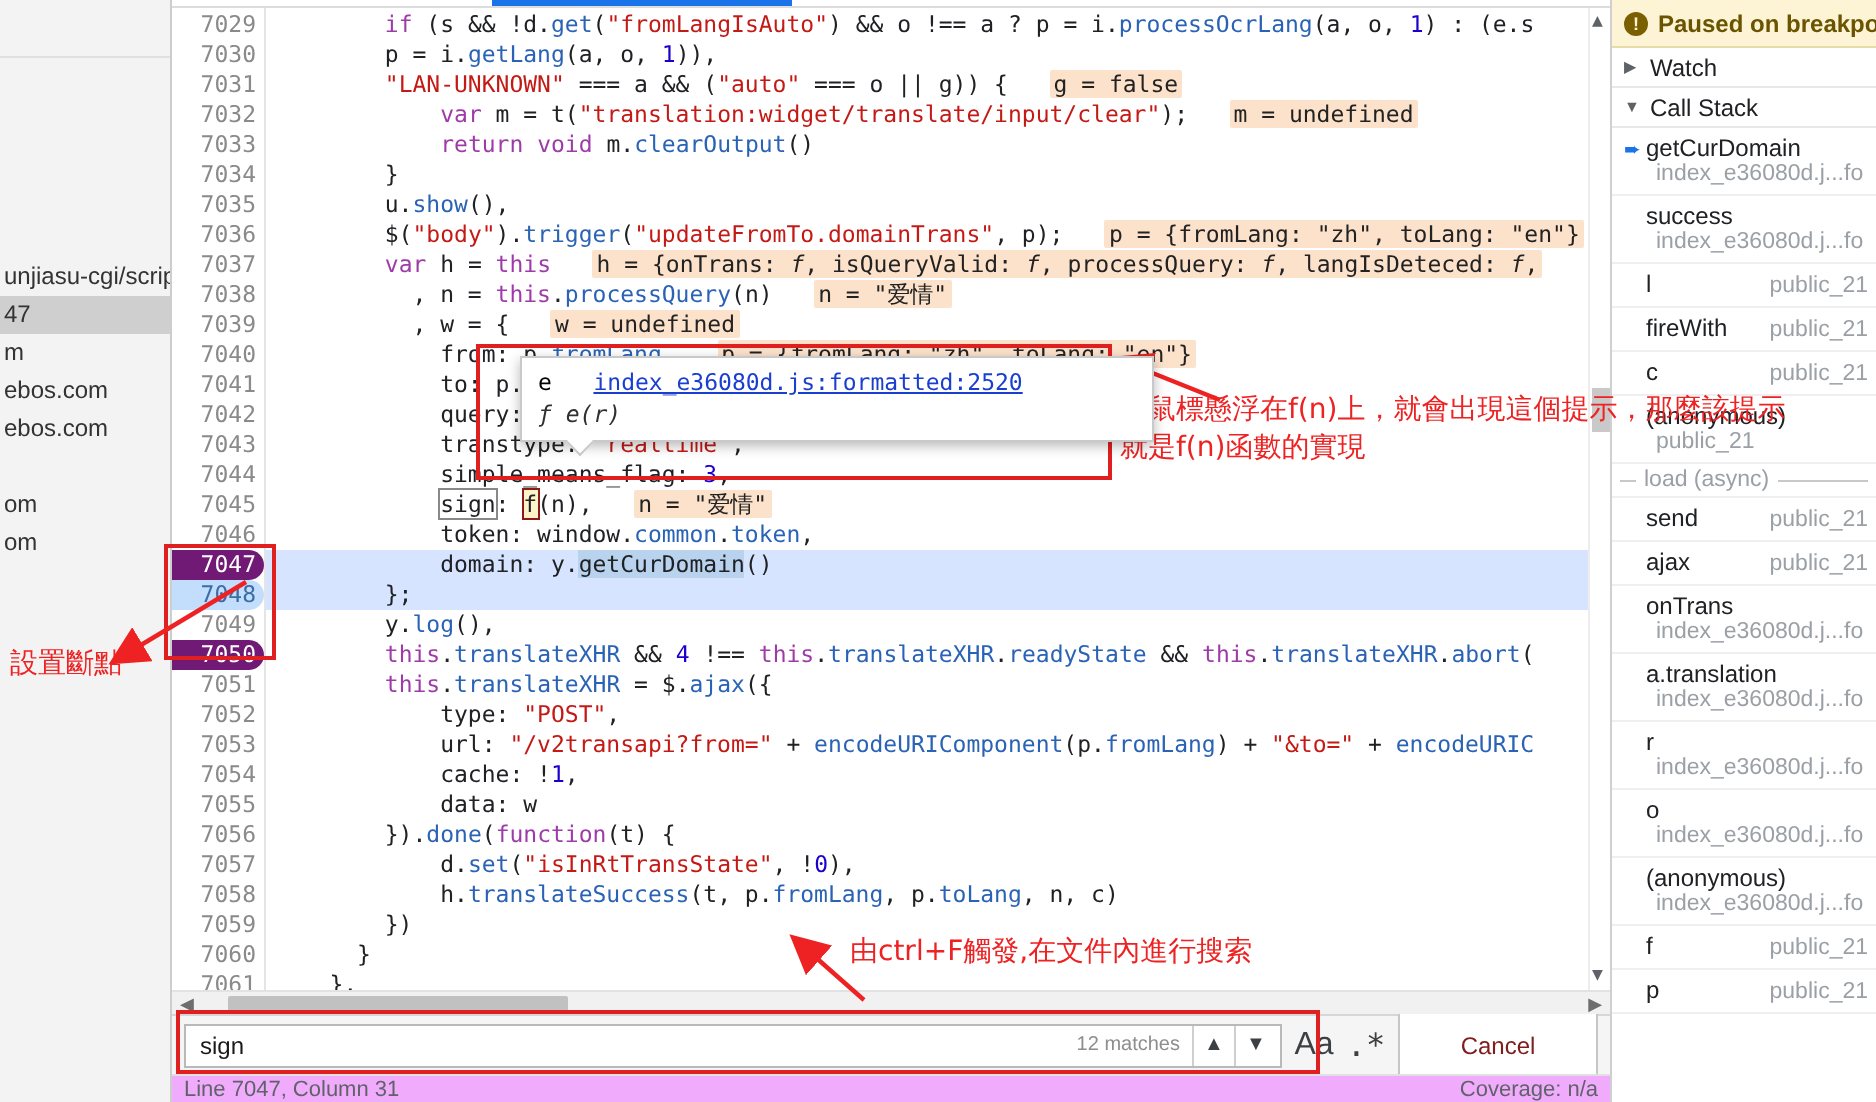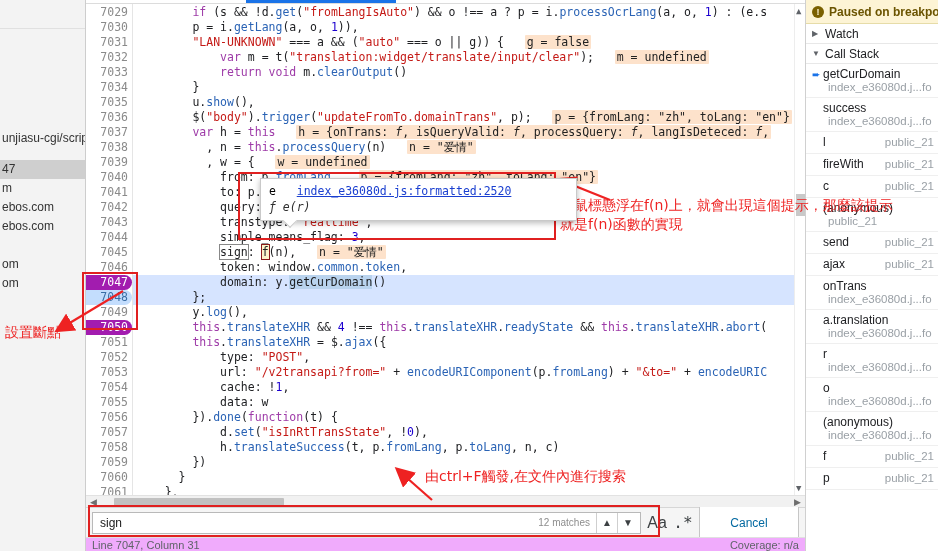--- a/index.html
+++ b/index.html
@@ -22,21 +22,21 @@
     position:relative; overflow:hidden;
     font-size:12px; color:#303030;
   }
   .nav-top-blank { height:29px; border-bottom:1px solid #e0e0e0; background:#f3f3f3; }
   .nav-item {
     height:19px; line-height:19px;
     padding-left:2px;
     white-space:nowrap; overflow:hidden;
     color:#333;
   }
-  .nav-item.selected { background:#cfcfcf;margin-top:12px; }
+  .nav-item.selected { background:#cfcfcf; }
   .nav-item.spacer { }
 
   
   .source-wrap { flex:1 1 auto; position:relative; display:flex; flex-direction:column; min-width:0; }
   .source-top-bar { height:4px; background:#ffffff; border-bottom:1px solid #dcdcdc; position:relative;}
   .source-top-bar .tab-underline{
     position:absolute; left:160px; top:0px; width:150px; height:3px; background:#1a73e8;
   }
   .code-area {
     position:relative; flex:1 1 auto; overflow:hidden;
@@ -46,21 +46,21 @@
   }
   .gutter {
     width:47px; flex:0 0 47px;
     text-align:right; color:#8a8a8a;
     background:#fff; border-right:1px solid #e5e5e5;
     padding-top:1px;
     user-select:none;
   }
   .gutter .ln { height:15px; line-height:15px; padding-right:4px; white-space:nowrap; }
   .gutter .ln.bp-active {
-    background:#a21caf; color:#fff; border-radius:0 8px 8px 0;
+    background:#701a75; color:#fff; border-radius:0 8px 8px 0;
     position:relative;
   }
   .gutter .ln.bp-pending {
     background:#c3ddfd; color:#3b6ea5; border-radius:0 8px 8px 0;
   }
   .code-scroll { position:relative; flex:1 1 auto; overflow:hidden; }
   .code-lines { padding-top:1px; }
   .code-line { height:15px; line-height:15px; white-space:pre; padding-left:4px; color:#202124; }
   .code-line.exec-row { background:#d6e4ff; }        
   .kw { color:#9e3ba8; }
@@ -106,21 +106,21 @@
   .matches { color:#8d8d8d; font-size:10px; white-space:nowrap; padding-right:6px;}
   .nav-btn {
     width:21px; height:20px; border-left:1px solid #cfcfcf; display:flex;
     align-items:center; justify-content:center; color:#3c4043; font-size:10px;
     background:#fff; cursor:default;
   }
   .tool-btn { width:20px; text-align:center; color:#3c4043; font-size:16px; }
   .tool-btn.re { font-family:"DejaVu Sans Mono", monospace; }
   .cancel-btn {
     width:100px; height:35px; border:1px solid #c6c6c6; background:#fff;
-    color:#0369a1; font-size:12px; display:flex; align-items:center; justify-content:center;
+    color:#7f1d1d; font-size:12px; display:flex; align-items:center; justify-content:center;
   }
 
   
   .status-bar {
     flex:0 0 14px; height:14px; background:#f0abfc; border-top:1px solid #e0e0e0;
     display:flex; align-items:center; padding:0 6px;
     font-size:11px; color:#5f6368; white-space:nowrap; overflow:hidden;
   }
   .status-bar .right { margin-left:auto; }
 
@@ -358,20 +358,25 @@
             <span class="loc-inline">public_21</span>
           </div>
         </div>
         <div class="stack-item">
           <div class="row1">
             <span class="marker"></span>
             <span class="fname">(anonymous)</span>
           </div>
           <div class="loc">public_21</div>
         </div>
+        <div class="async-sep">
+          <span class="ln-l"></span>
+          <span>load (async)</span>
+          <span class="ln-r"></span>
+        </div>
         <div class="stack-item">
           <div class="row1">
             <span class="marker"></span>
             <span class="fname">send</span>
             <span class="loc-inline">public_21</span>
           </div>
         </div>
         <div class="stack-item">
           <div class="row1">
             <span class="marker"></span>

